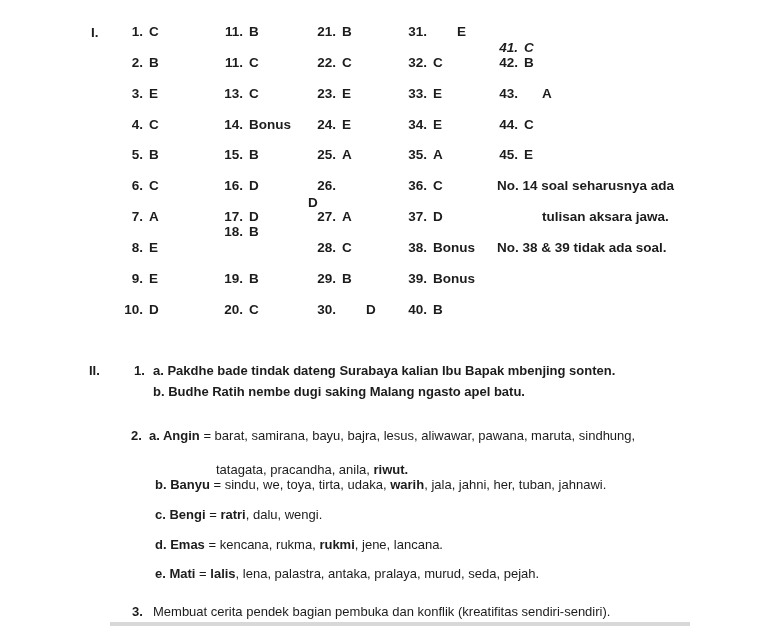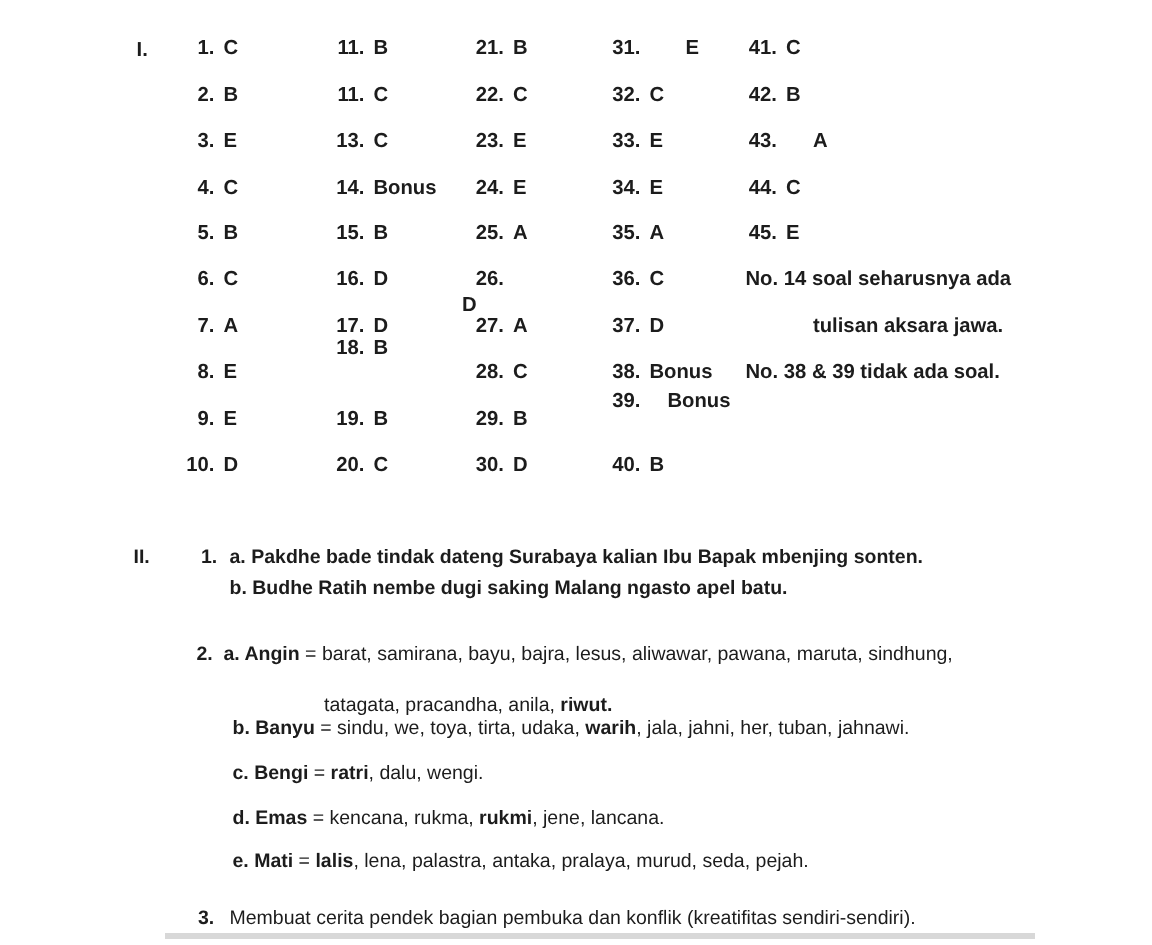--- a/index.html
+++ b/index.html
@@ -153,21 +153,21 @@
           <span class="ans">A</span>
         </div>
         <div class="cell" style="top: 216px; justify-content: flex-end;">
           <span class="num">28.</span>
           <span class="ans">C</span>
         </div>
         <div class="cell" style="top: 247px;">
           <span class="num">29.</span>
           <span class="ans">B</span>
         </div>
-        <div class="cell" style="top: 278px;">
+        <div class="cell" style="top: 278px; gap: 24px;">
           <span class="num">30.</span>
           <span class="ans">D</span>
         </div>
       </div>
       <div class="col" style="left: 393px;">
         <div class="cell" style="top: 0px; gap: 24px;">
           <span class="num">31.</span>
           <span class="ans">E</span>
         </div>
         <div class="cell" style="top: 31px;">
@@ -191,31 +191,31 @@
           <span class="ans">C</span>
         </div>
         <div class="cell" style="top: 185px;">
           <span class="num">37.</span>
           <span class="ans">D</span>
         </div>
         <div class="cell" style="top: 216px;">
           <span class="num">38.</span>
           <span class="ans">Bonus</span>
         </div>
-        <div class="cell" style="top: 235px; gap: 12px;">
+        <div class="cell" style="top: 247px;">
           <span class="num">39.</span>
           <span class="ans">Bonus</span>
         </div>
         <div class="cell" style="top: 278px;">
           <span class="num">40.</span>
           <span class="ans">B</span>
         </div>
       </div>
       <div class="col" style="left: 484px;">
-        <div class="cell" style="top: 0px;">
+        <div class="cell" style="top: 16px; font-style: italic;">
           <span class="num">41.</span>
           <span class="ans">C</span>
         </div>
         <div class="cell" style="top: 31px;">
           <span class="num">42.</span>
           <span class="ans">B</span>
         </div>
         <div class="cell" style="top: 62px; gap: 18px;">
           <span class="num">43.</span>
           <span class="ans">A</span>

